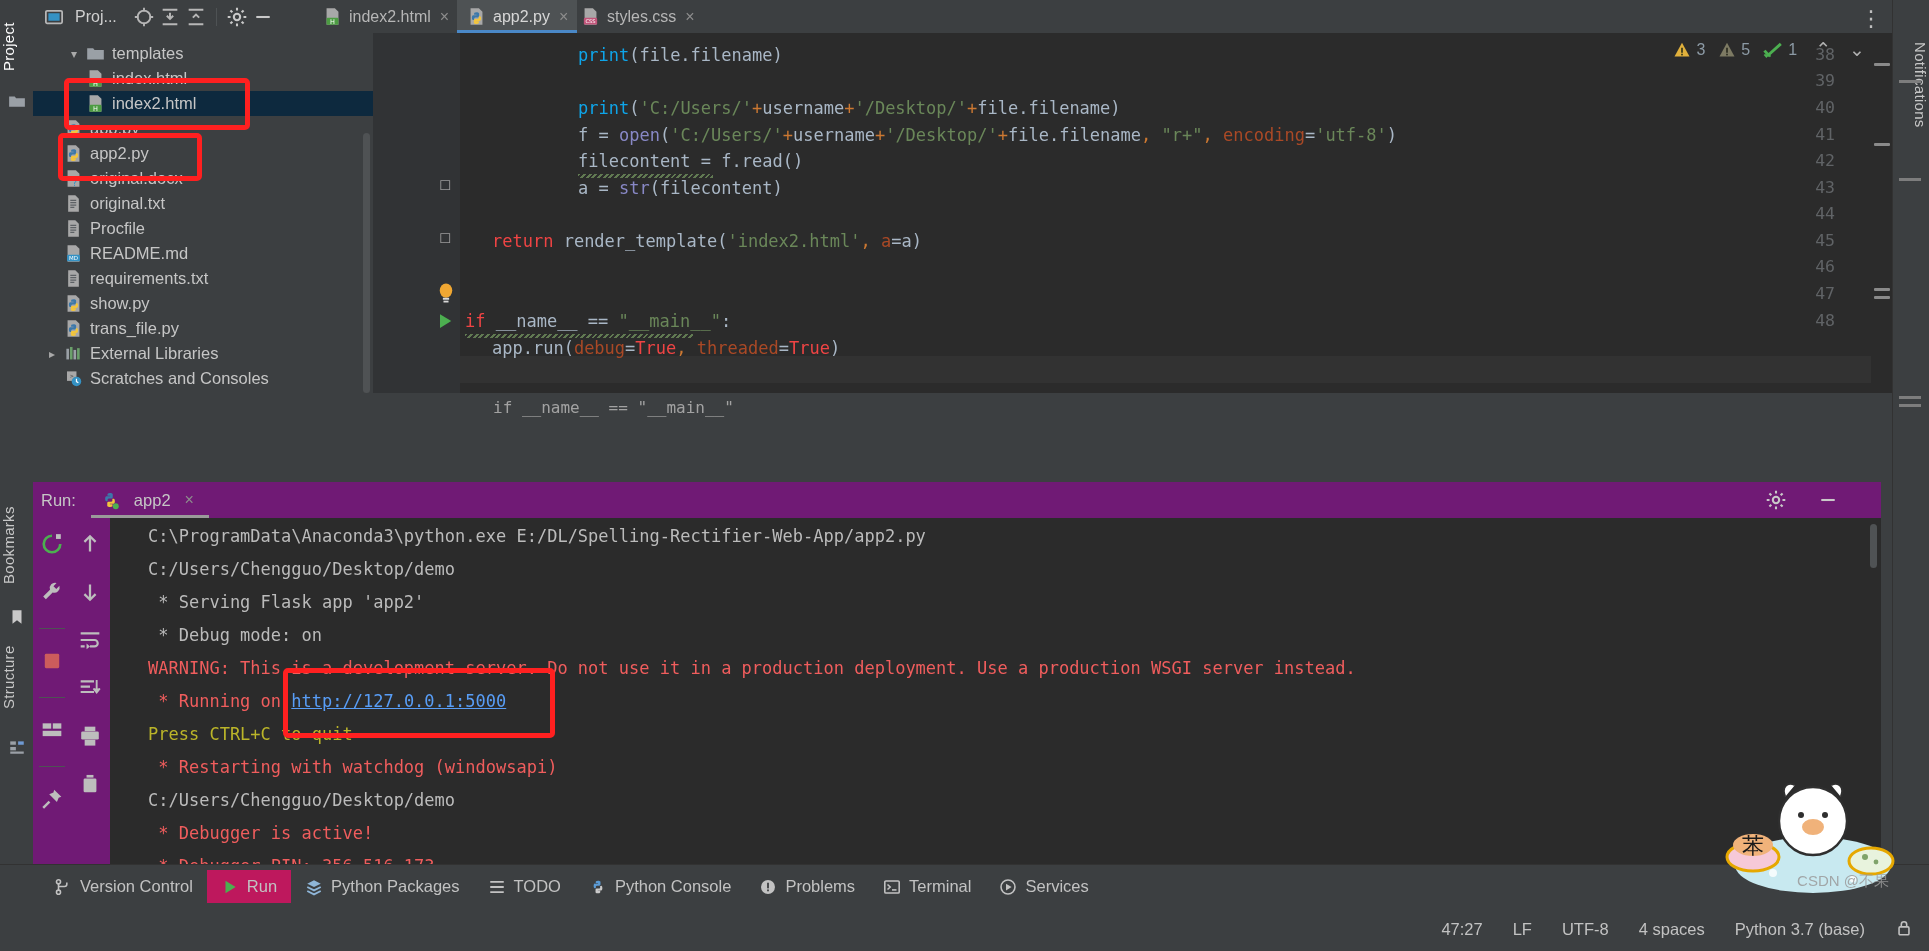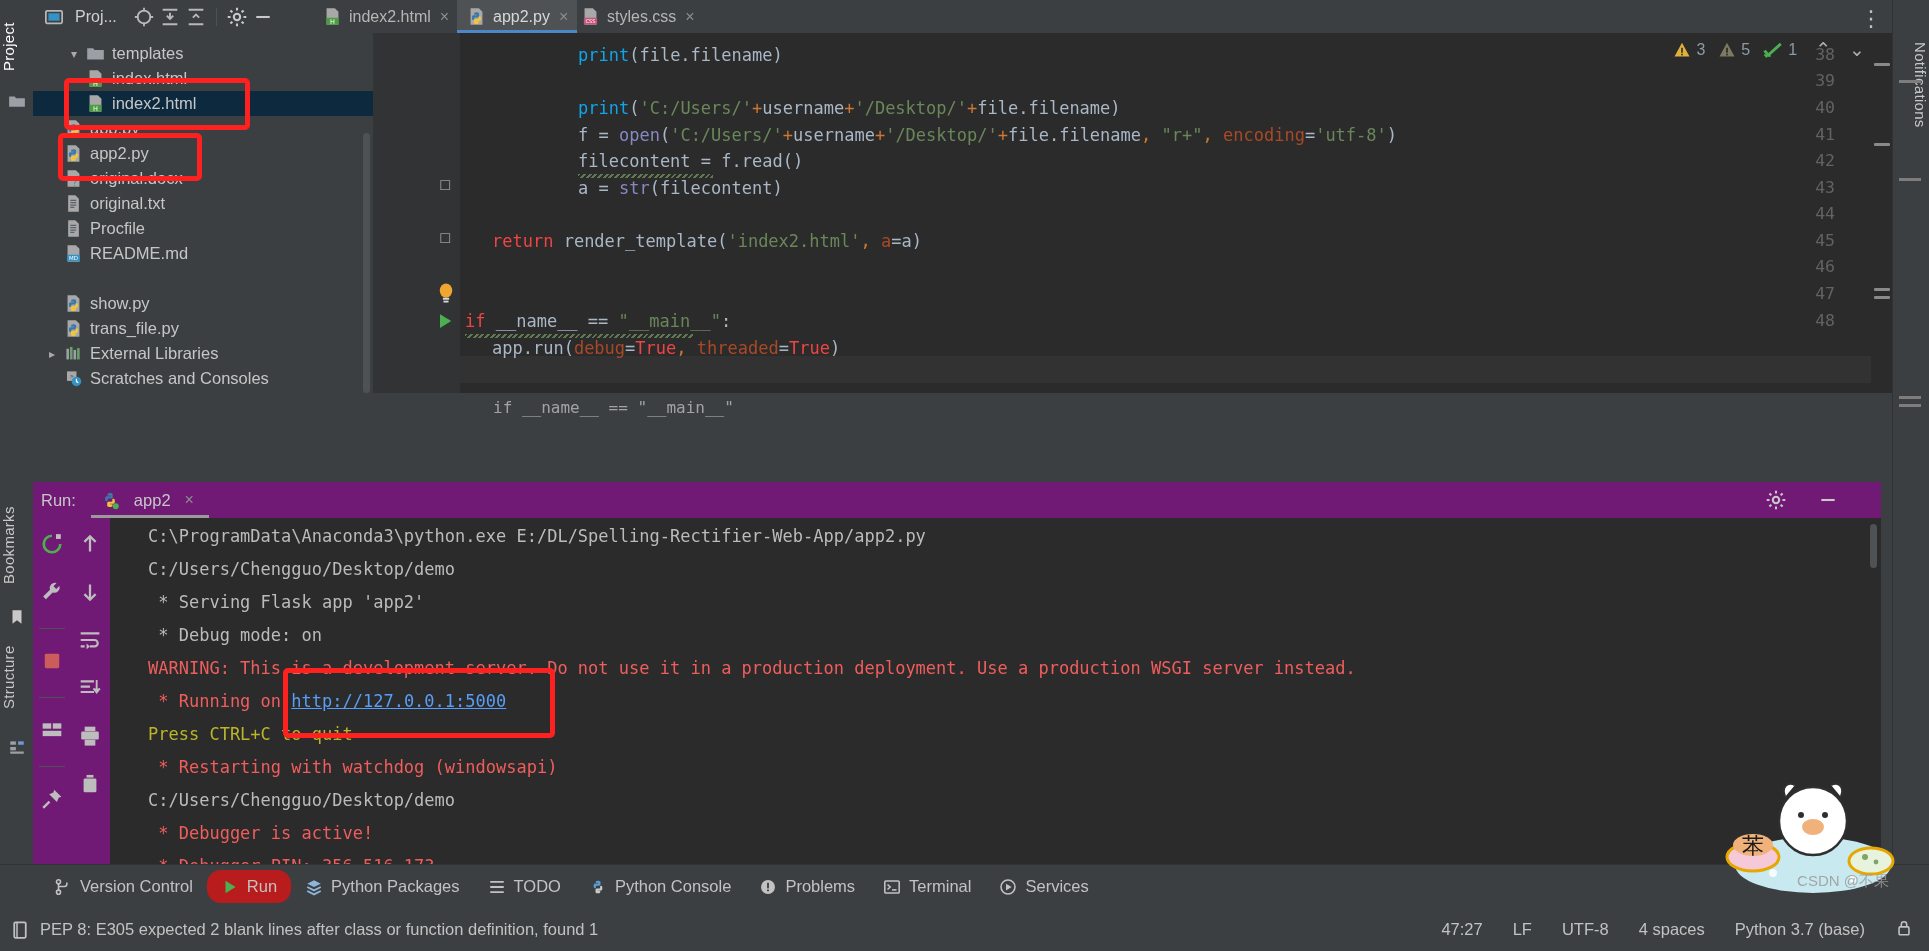--- a/index.html
+++ b/index.html
@@ -91,21 +91,21 @@
   .c-white{color:#bbbbbb;}
   .c-red{color:#f05d5d;}
   .c-yellow{color:#bbb529;}
   .c-link{color:#589df6;text-decoration:underline;}
 
   
   .bottombar{position:absolute;left:0;bottom:43px;width:1929px;height:43px;background:#3c3f41;
              display:flex;align-items:center;padding-left:40px;gap:0;border-top:1px solid #323232;}
   .btool{display:flex;align-items:center;gap:8px;padding:7px 14px;font-size:16.5px;color:#c2c2c2;
          white-space:nowrap;}
-  .btool.active{background:#b91c1c;border-radius:14px;}
+  .btool.active{background:#be185d;}
 
   
   .statusbar{position:absolute;left:0;bottom:0;width:1929px;height:43px;background:#3c3f41;
              display:flex;align-items:center;font-size:16.5px;color:#c2c2c2;}
   .statusleft{display:flex;align-items:center;gap:10px;padding-left:10px;}
   .statusright{position:absolute;right:16px;display:flex;align-items:center;gap:30px;}
 
   
   .redbox{position:absolute;border:5px solid #ff2020;border-radius:5px;pointer-events:none;}
 
@@ -273,20 +273,29 @@
         <span class="ficon">
           <svg width="19" height="19" viewBox="0 0 16 16">
               <path d="M3 1h7l3 3v11H3z" fill="#a8a8a8"></path>
               <rect x="2.6" y="9" width="10.8" height="5.6" rx="1" fill="#3592c4"></rect>
               <text x="8" y="13.6" font-size="4.6" fill="#fff" text-anchor="middle" font-family="DejaVu Sans">MD</text>
             </svg>
         </span>
         <span>README.md</span>
       </div>
 
+      <div class="trow indent1" style="position:absolute;top:233px;left:0;right:0;">
+        <span class="ficon">
+          <svg width="19" height="19" viewBox="0 0 16 16">
+              <path d="M3.5 1h6l3 3v11h-9z" fill="#a8a8a8"></path>
+              <path d="M5.3 5.3h5M5.3 7.3h5M5.3 9.3h5M5.3 11.3h3.4" stroke="#5d6165" stroke-width="1"></path>
+            </svg>
+        </span>
+        <span>requirements.txt</span>
+      </div>
 
       <div class="trow indent1" style="position:absolute;top:258px;left:0;right:0;">
         <span class="ficon">
           <svg width="19" height="19" viewBox="0 0 16 16">
               <path d="M3 1h7l3 3v11H3z" fill="#a8a8a8"></path>
               <path d="M8 4.4c-2 0-2 1-2 1v1.2h2.1v.4H5.4s-1.3-.1-1.3 2 1.2 2 1.2 2h.8V9.8s0-1 1-1h2.1s1 0 1-1V5.5s.1-1.1-2.2-1.1z" fill="#3c78aa"></path>
               <path d="M8 14.3c2 0 2-1 2-1v-1.2H7.9v-.4h2.7s1.3.1 1.3-2-1.2-2-1.2-2h-.8V9s0 1-1 1H6.8s-1 0-1 1v2.2s-.1 1.1 2.2 1.1z" fill="#f2c53d"></path>
             </svg>
         </span>
         <span>show.py</span>
@@ -645,27 +654,20 @@
     <div class="btool">
       <svg width="18" height="18" viewBox="0 0 16 16">
           <circle cx="8" cy="8" r="6.2" fill="none" stroke="#c2c2c2" stroke-width="1.4"></circle>
           <path d="M6.2 5l5 3-5 3z" fill="#c2c2c2"></path>
         </svg>
       <span>Services</span>
     </div>
   </div>
 
   <div class="statusbar">
-    <div class="statusleft">
-      <svg width="20" height="20" viewBox="0 0 16 16">
-          <rect x="3.4" y="1.8" width="9.2" height="12.4" rx="1" fill="none" stroke="#c2c2c2" stroke-width="1.4"></rect>
-          <path d="M5.6 2v12" stroke="#c2c2c2" stroke-width="1.2"></path>
-        </svg>
-      <span>PEP 8: E305 expected 2 blank lines after class or function definition, found 1</span>
-    </div>
     <div class="statusright">
       <span>47:27</span>
       <span>LF</span>
       <span>UTF-8</span>
       <span>4 spaces</span>
       <span>Python 3.7 (base)</span>
       <span>
         <svg width="18" height="18" viewBox="0 0 16 16">
             <rect x="3.6" y="7" width="8.8" height="7" rx="1" fill="none" stroke="#c2c2c2" stroke-width="1.4"></rect>
             <path d="M5.6 7V4.8a2.4 2.4 0 0 1 4.8 0V7" fill="none" stroke="#c2c2c2" stroke-width="1.4"></path>

